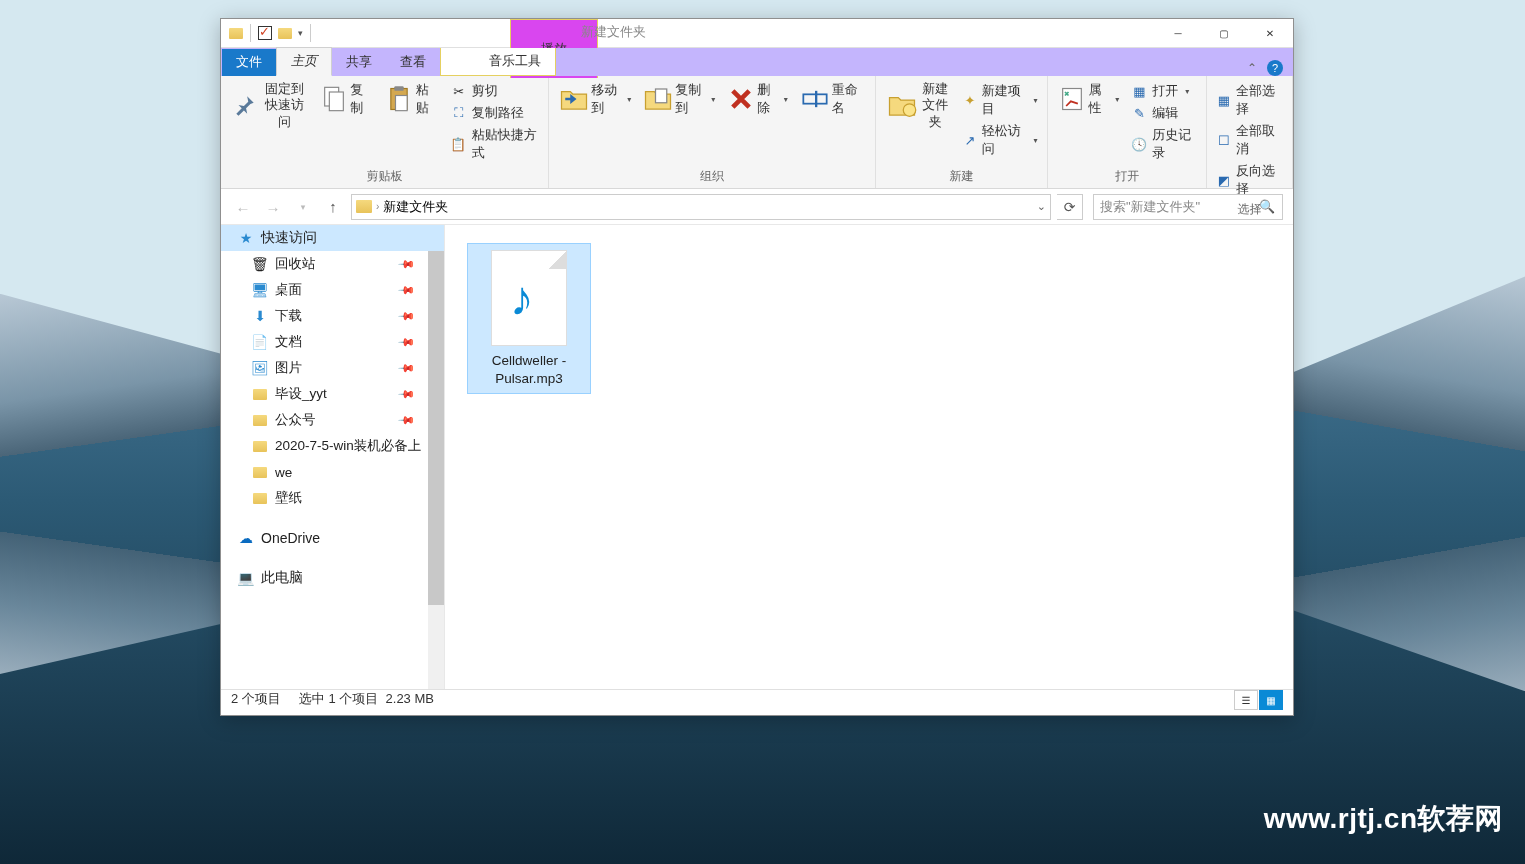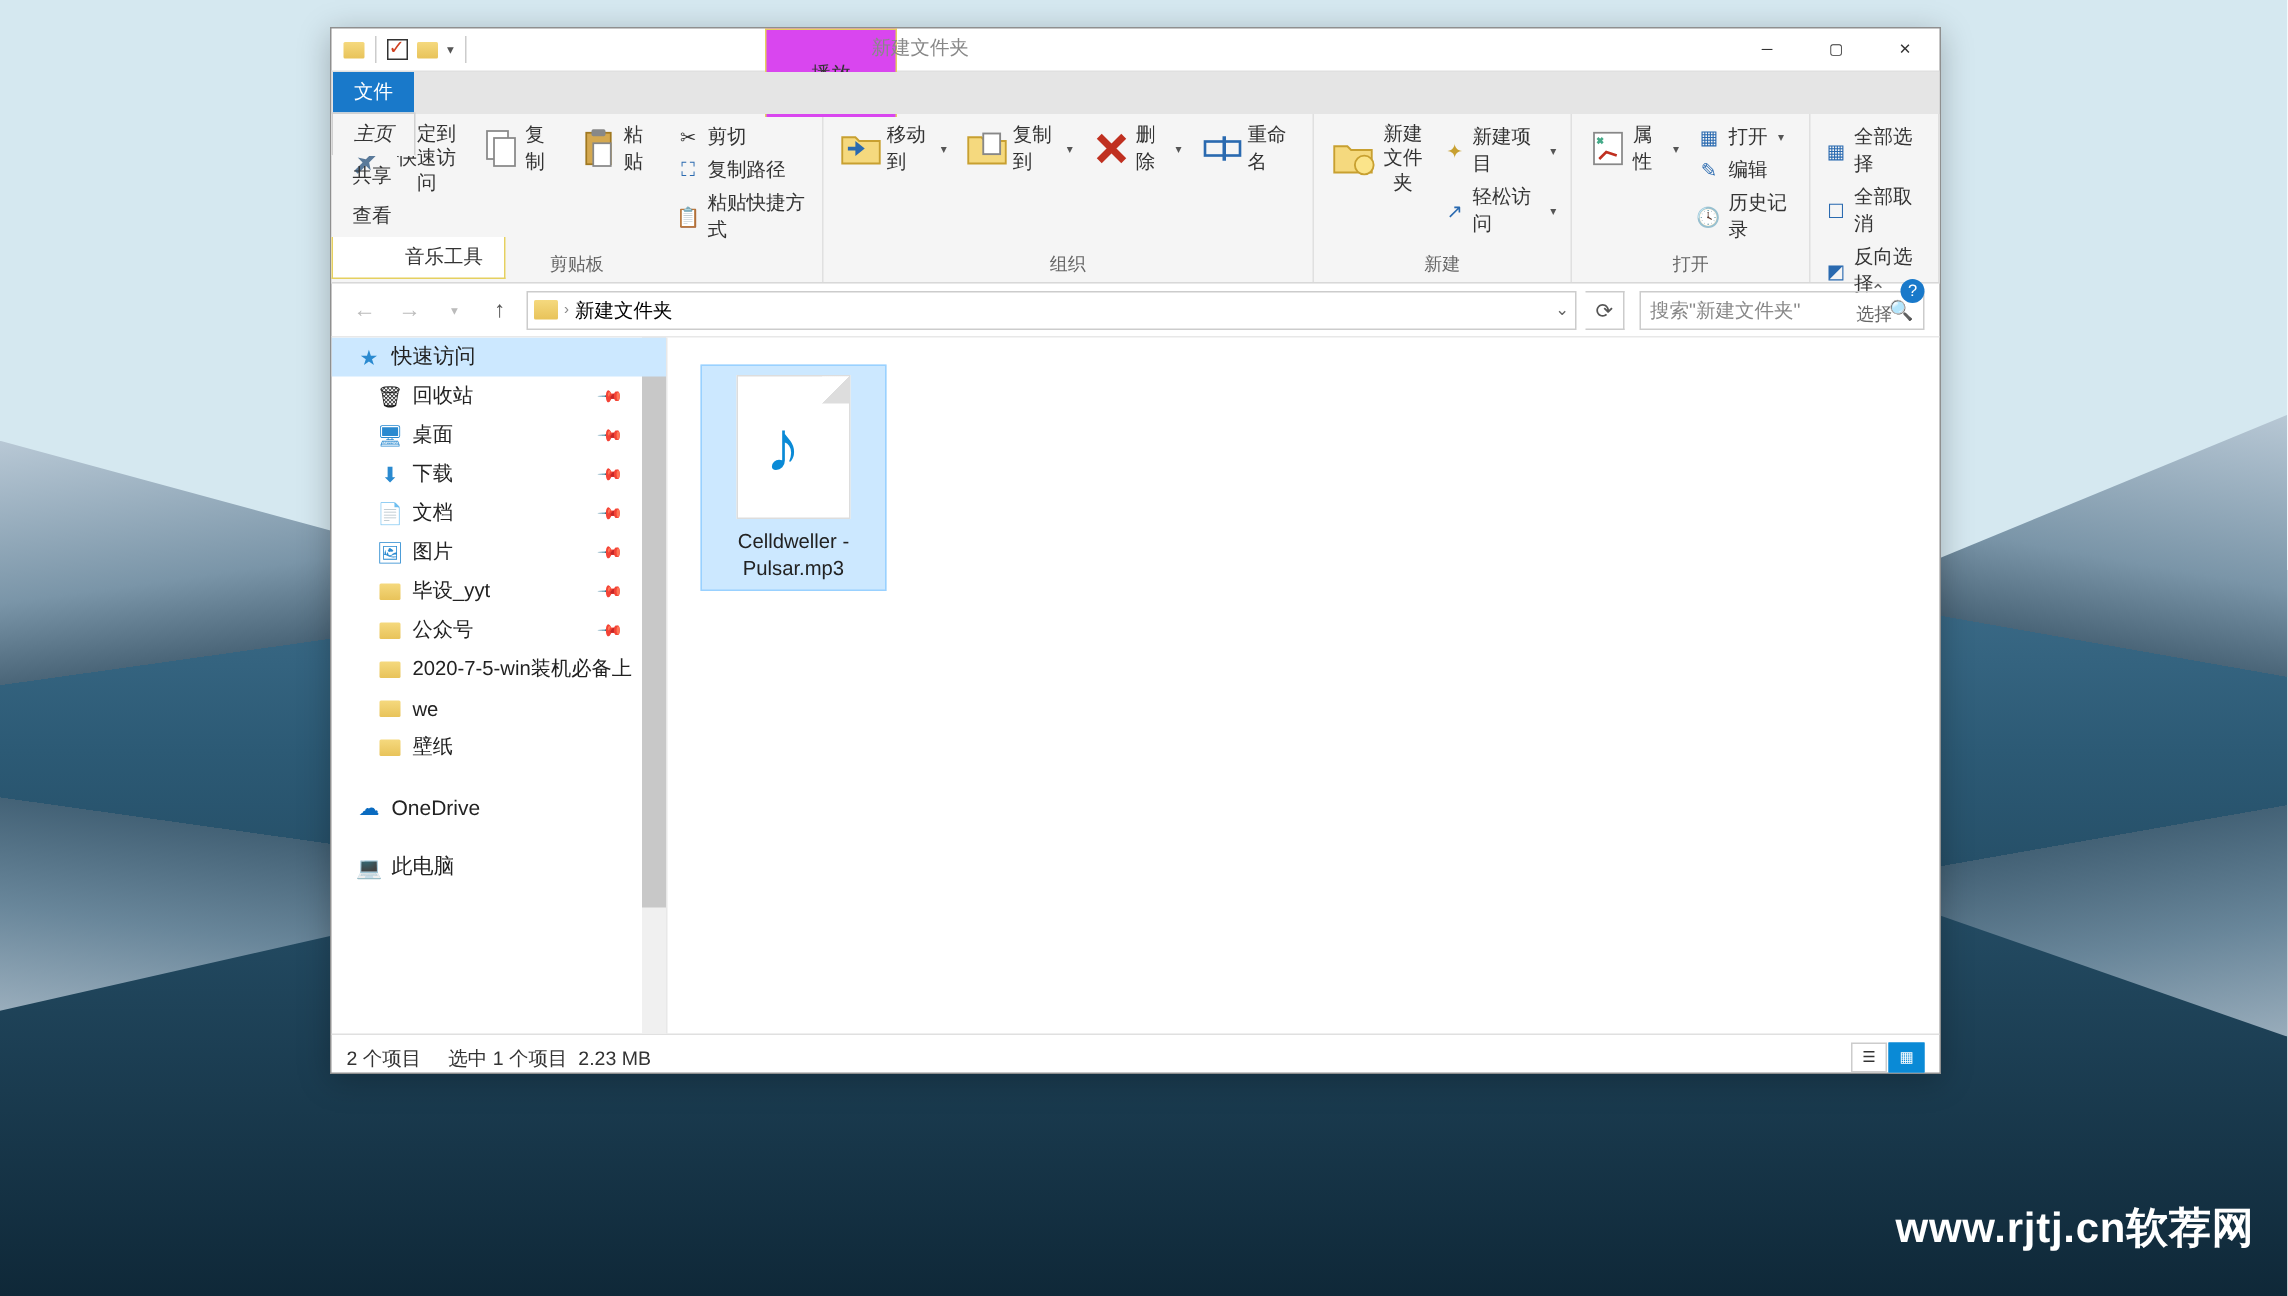--- a/index.html
+++ b/index.html
@@ -21,21 +21,21 @@
 .check-ico::after { content: "✓"; color: #d04020; position: absolute; top: -3px; left: 0; font-size: 13px; }
 .sep { width: 1px; height: 18px; background: #ccc; margin: 0 3px; }
 .qat-menu { font-size: 9px; color: #555; padding: 0 2px; }
 
 .context-tab { position: absolute; left: 253px; top: 0; display: flex; flex-direction: column; align-items: center; }
 .context-tab-header { font-size: 13px; color: #333; padding: 20px 30px; background: #d946ef; border: 1px solid #e5d060; border-bottom: none; margin-left: 36px; }
 .title-center { position: absolute; left: 360px; top: 4px; font-size: 13px; color: #888; }
 .win-controls { margin-left: auto; display: flex; }
 .win-btn { width: 46px; display: flex; align-items: center; justify-content: center; font-size: 10px; color: #333; }
 
-.tabbar { height: 28px; display: flex; align-items: flex-start; background: #e5e5e5; position: relative; flex-direction: column; }
+.tabbar { height: 28px; display: flex; align-items: flex-end; background: #c4b5fd; position: relative; }
 .tab { padding: 4px 14px 5px; font-size: 13px; color: #333; cursor: default; }
 .tab.file { background: #1979ca; color: #fff; margin-left: 1px; }
 .tab.active { border: 1px solid #d0d0d0; border-bottom: 1px solid #f5f5f5; background: #f5f5f5; font-style: italic; }
 .tab.context { border: 1px solid #e5d060; border-top: none; background: #fff; padding-left: 48px; }
 .tab-right { margin-left: auto; display: flex; align-items: center; gap: 10px; padding-right: 10px; }
 .chevron-up { font-size: 12px; color: #666; }
 .help-icon { width: 16px; height: 16px; border-radius: 50%; background: #1979ca; color: #fff; font-size: 11px; display: flex; align-items: center; justify-content: center; }
 
 .ribbon { height: 113px; background: #f5f5f5; border-bottom: 1px solid #d8d8d8; display: flex; }
 .rgroup { border-right: 1px solid #e0e0e0; display: flex; flex-direction: column; padding: 3px 6px 0; }
@@ -74,21 +74,21 @@
 .file-item.sel { background: #cce8ff; padding: 6px; border: 1px solid #99d1ff; }
 .thumb { width: 76px; height: 96px; display: flex; align-items: center; justify-content: center; }
 .audio-thumb { width: 76px; height: 96px; background: #fff; border: 1px solid #ddd; position: relative; }
 .audio-thumb::before { content: ""; position: absolute; top: 0; right: 0; width: 18px; height: 18px; background: linear-gradient(135deg, #fff 50%, #ddd 50%); }
 .note { position: absolute; top: 20px; left: 18px; font-size: 48px; color: #0a8ad6; }
 .video-thumb { width: 72px; height: 90px; background: #0a8ad6; position: relative; border-radius: 2px; }
 .video-thumb::before { content: ""; position: absolute; top: 0; right: 0; width: 18px; height: 18px; background: linear-gradient(135deg, transparent 48%, #3aaae6 50%); }
 .play-tri { position: absolute; top: 30px; left: 24px; width: 0; height: 0; border-left: 26px solid #fff; border-top: 16px solid transparent; border-bottom: 16px solid transparent; }
 .fname { font-size: 13.5px; color: #222; text-align: center; line-height: 1.3; }
 
-.status { height: 26px; border-top: 1px solid #e0e0e0; display: flex; align-items: flex-end; padding: 0 10px; font-size: 13px; color: #333; gap: 18px; }
+.status { height: 26px; border-top: 1px solid #e0e0e0; display: flex; align-items: flex-start; padding: 0 10px; font-size: 13px; color: #333; gap: 18px; }
 .status .views { margin-left: auto; display: flex; gap: 1px; }
 .view-btn { width: 24px; height: 20px; border: 1px solid #ccc; display: flex; align-items: center; justify-content: center; font-size: 10px; }
 .view-btn.active { background: #0a8ad6; color: #fff; border-color: #0a8ad6; }
 
 .watermark { position: absolute; bottom: 26px; right: 22px; font-size: 28px; font-weight: 700; color: #fff; letter-spacing: 0.5px; }
 
 svg { display: block; }
 </style>
 </head>
 <body>

